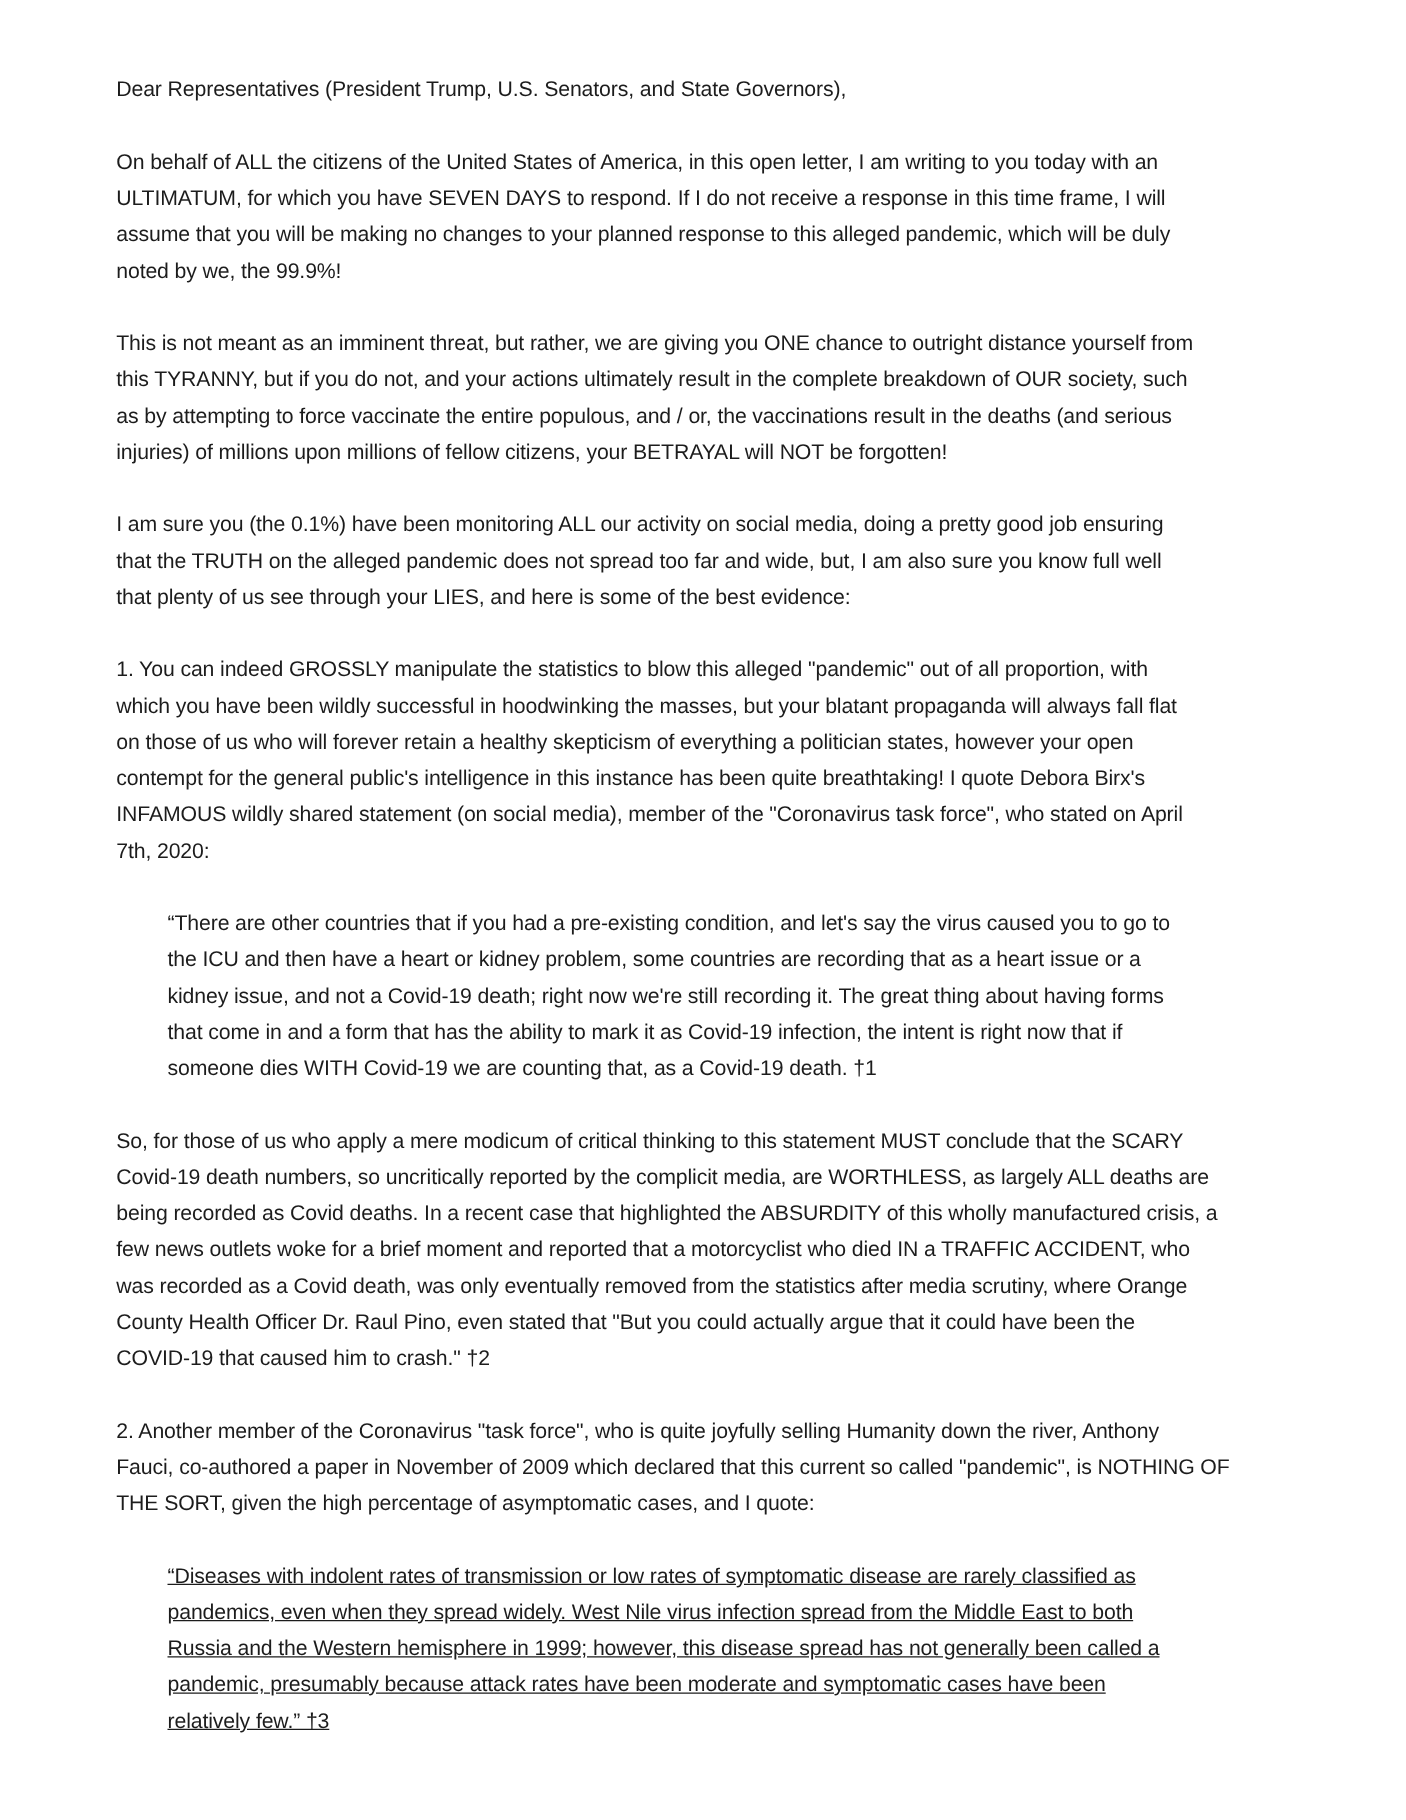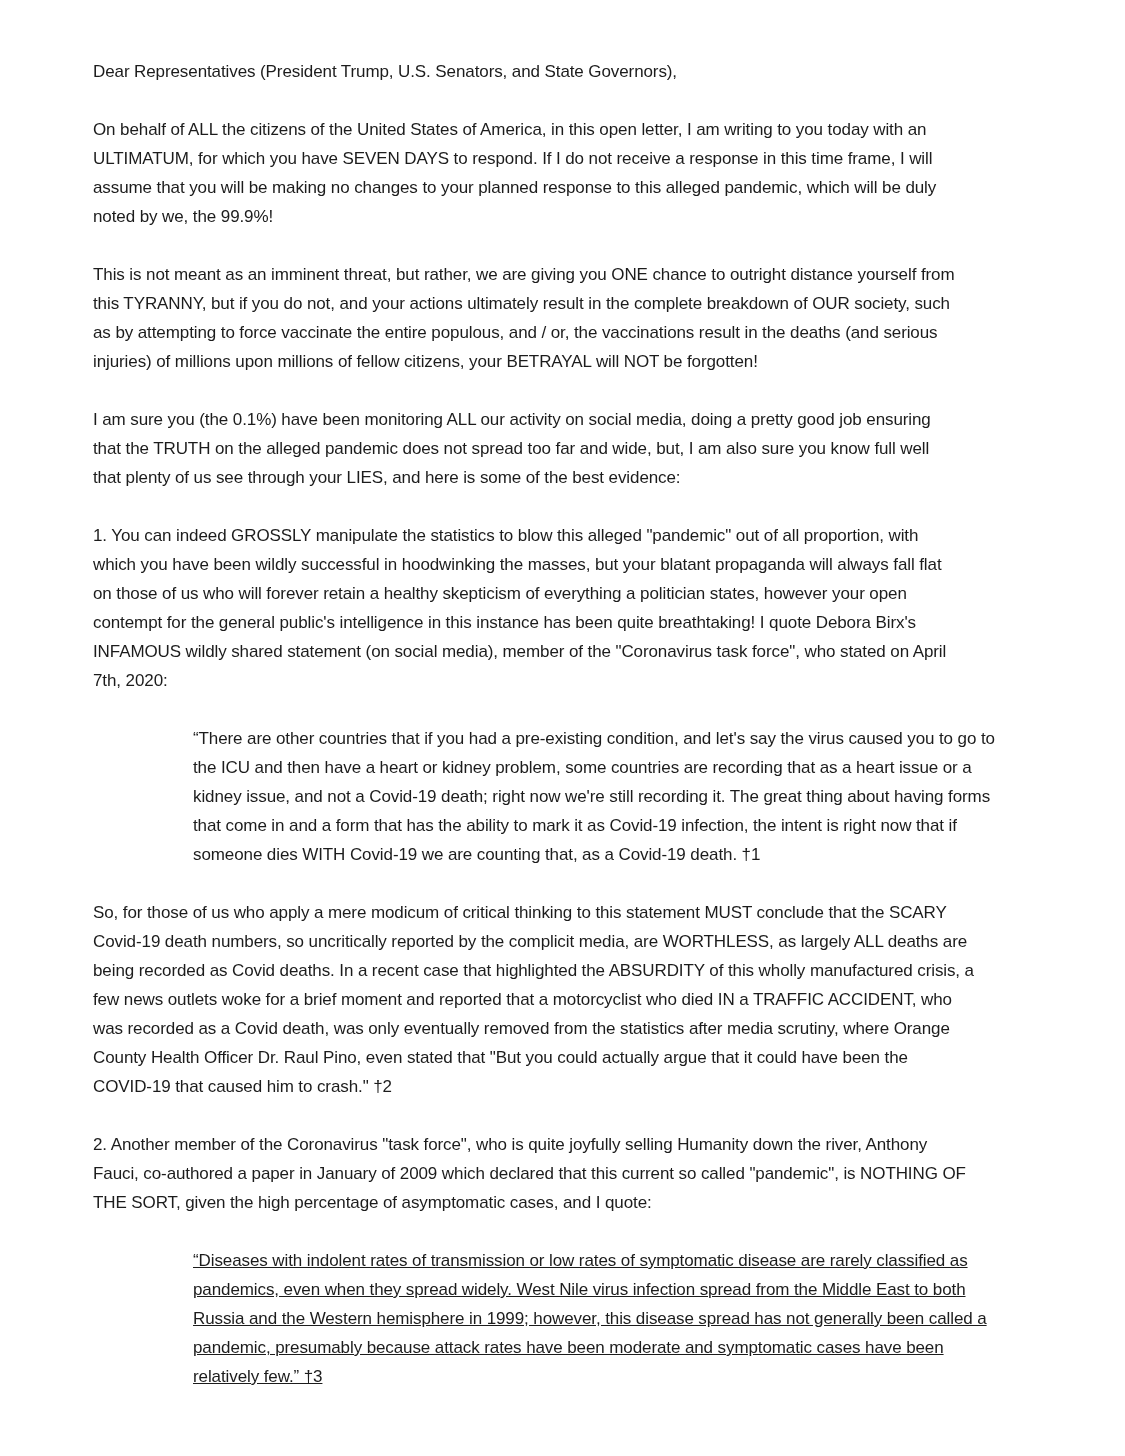--- a/index.html
+++ b/index.html
@@ -23,21 +23,21 @@
   .doc p {
     margin: 0 0 29px 0;
     font-size: 17px;
     line-height: 29px;
     letter-spacing: -0.1px;
     color: #1c1c1c;
     white-space: pre-line;
     font-weight: 400;
   }
   .doc p.quote {
-    margin-left: 100px;
+    margin-left: 41px;
   }
   .doc p:last-child {
     margin-bottom: 0;
     text-decoration: underline;
   }
 </style>
 </head>
 <body>
 
 <div class="page">
@@ -66,21 +66,21 @@
 that come in and a form that has the ability to mark it as Covid-19 infection, the intent is right now that if
 someone dies WITH Covid-19 we are counting that, as a Covid-19 death. †1</p>
     <p>So, for those of us who apply a mere modicum of critical thinking to this statement MUST conclude that the SCARY
 Covid-19 death numbers, so uncritically reported by the complicit media, are WORTHLESS, as largely ALL deaths are
 being recorded as Covid deaths. In a recent case that highlighted the ABSURDITY of this wholly manufactured crisis, a
 few news outlets woke for a brief moment and reported that a motorcyclist who died IN a TRAFFIC ACCIDENT, who
 was recorded as a Covid death, was only eventually removed from the statistics after media scrutiny, where Orange
 County Health Officer Dr. Raul Pino, even stated that "But you could actually argue that it could have been the
 COVID-19 that caused him to crash." †2</p>
     <p>2. Another member of the Coronavirus "task force", who is quite joyfully selling Humanity down the river, Anthony
-Fauci, co-authored a paper in January of 2009 which declared that this current so called "pandemic", is NOTHING OF
+Fauci, co-authored a paper in November of 2009 which declared that this current so called "pandemic", is NOTHING OF
 THE SORT, given the high percentage of asymptomatic cases, and I quote:</p>
     <p class="quote">“Diseases with indolent rates of transmission or low rates of symptomatic disease are rarely classified as
 pandemics, even when they spread widely. West Nile virus infection spread from the Middle East to both
 Russia and the Western hemisphere in 1999; however, this disease spread has not generally been called a
 pandemic, presumably because attack rates have been moderate and symptomatic cases have been
 relatively few.” †3</p>
   </div>
 </div>
 
 </body></html>

